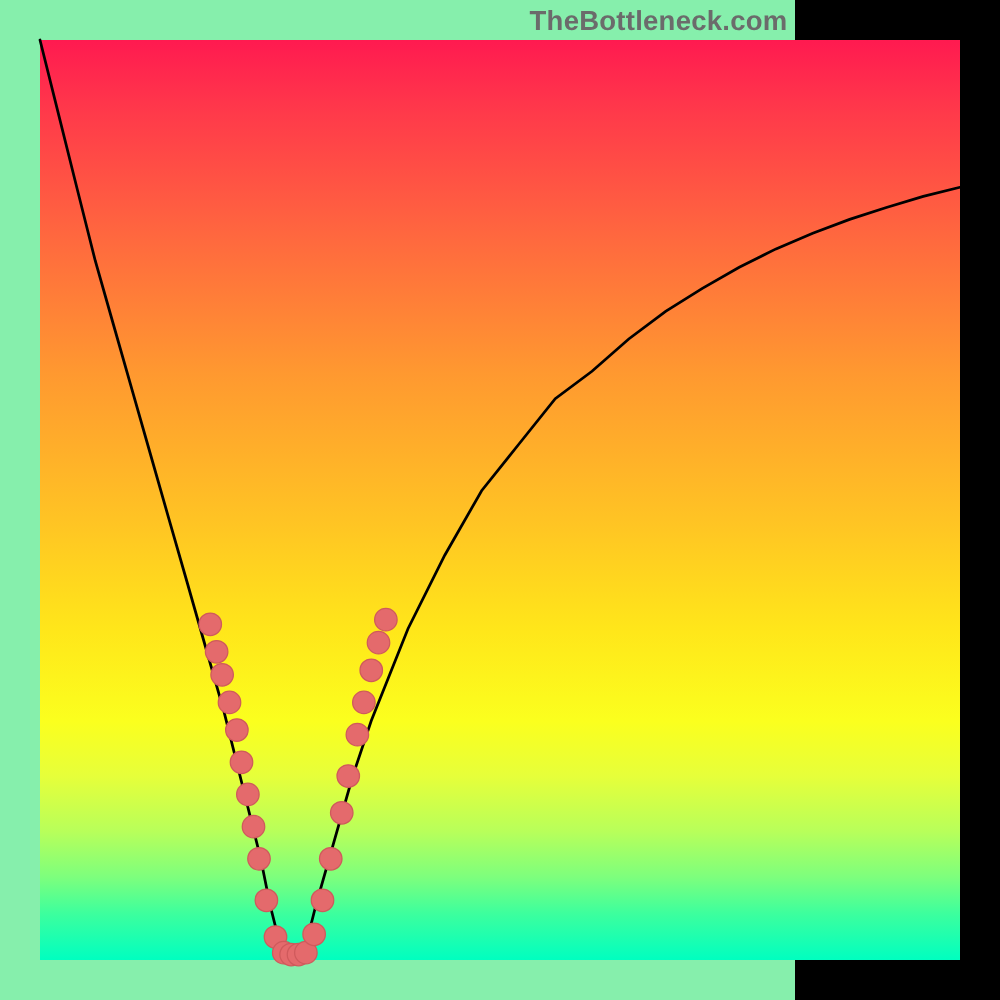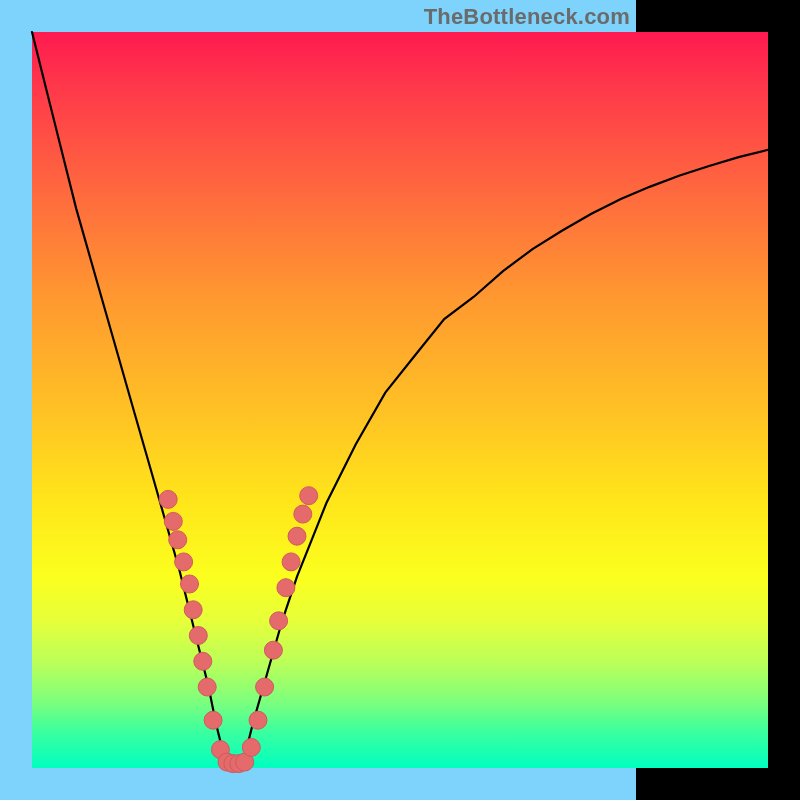--- a/index.html
+++ b/index.html
@@ -10,21 +10,21 @@
     overflow: hidden;
     background: #000;
     font-family: Arial, Helvetica, sans-serif;
   }
   .frame {
     position: absolute;
     left: 0;
     top: 0;
     width: 636px;
     height: 800px;
-    background: #7dd3fc;
+    background: #86efac;
   }
   .plot {
     position: absolute;
     left: 32px;
     top: 32px;
     width: 736px;
     height: 736px;
     background: linear-gradient(
       to bottom,
       #ff1a50 0%,

